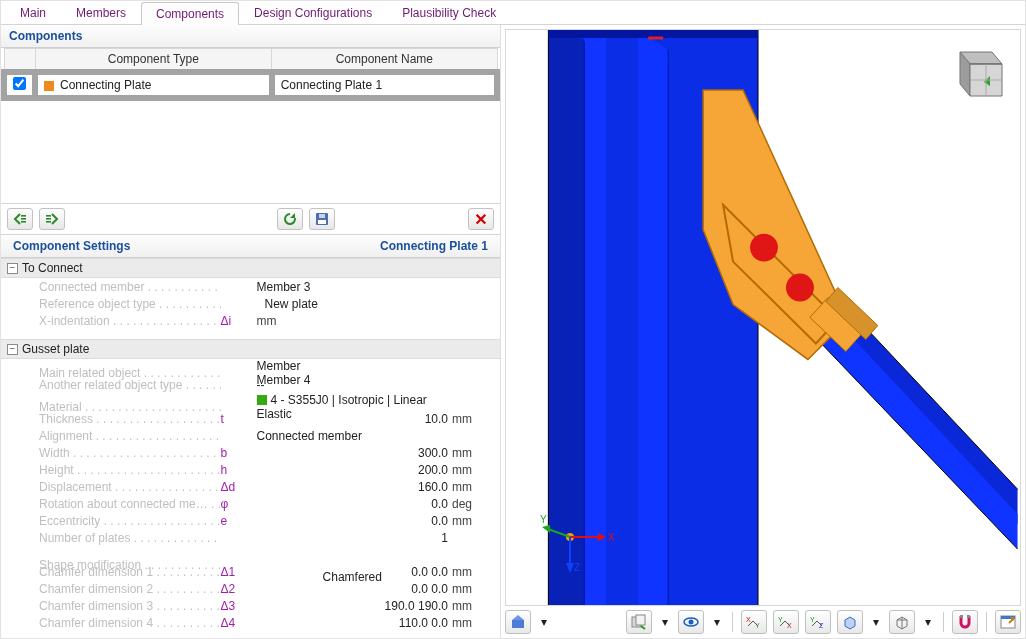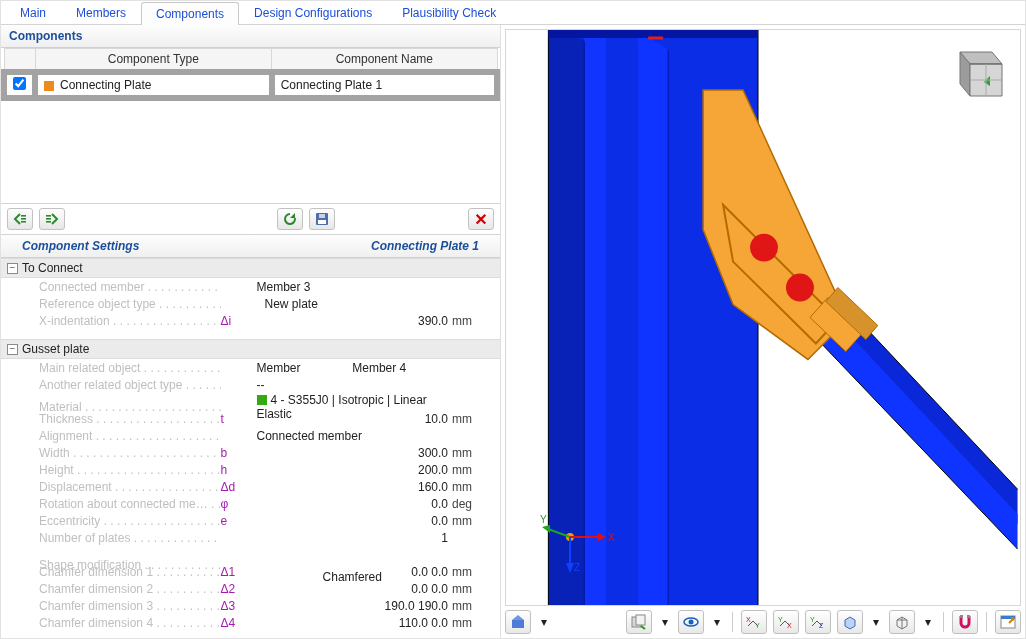--- a/index.html
+++ b/index.html
@@ -1,33 +1,33 @@
 <!DOCTYPE html>
 <html><head>
 <meta charset="utf-8">
 <style>
   * { box-sizing: border-box; margin: 0; padding: 0; font-family: "Segoe UI", Tahoma, sans-serif; }
   body { background: #fff; width: 1026px; height: 639px; overflow: hidden; font-size: 12px; color: #222; border:1px solid #e2e2e2;}
   .tabs { display: flex; background: #fff; border-bottom: 1px solid #d4d4d4; height: 24px; padding-left:4px;}
-  .tab { padding: 4px 14px 4px 14px; border:1px solid transparent; border-bottom:none; cursor: pointer; color:#1d4ed8; }
+  .tab { padding: 4px 14px 4px 14px; border:1px solid transparent; border-bottom:none; cursor: pointer; color:#701a75; }
   .tab.active { background: #fdfdfd; border-color:#c8c8c8; border-radius:3px 3px 0 0; position:relative; top:1px;}
   .main-row { display:flex; height: calc(100% - 24px); }
   .left-panel { width: 500px; display:flex; flex-direction:column; border-right:1px solid #e0e0e0;}
   .panel-head { background: linear-gradient(#fdfdfd,#f0f0f0); padding:4px 8px; color:#1a4f9c; font-weight:600; border-bottom:1px solid #d0d0d0;}
   .comp-table { height: 155px; }
   .comp-table table { width:100%; border-collapse: collapse; border-radius: 21px; }
   .comp-table th { background:#f5f5f5; font-weight:400; border:1px solid #d8d8d8; padding:3px 6px; color:#333;}
   .comp-table td { border:6px solid #a3a3a3; padding:2px 6px; }
   .row-check { width:22px; text-align:center; }
   .orangebox { display:inline-block; width:10px;height:10px; background:#ee8a1d; margin-right:6px; vertical-align:middle;}
   .toolbar { display:flex; align-items:center; padding:4px 6px; gap:6px; border-top:1px solid #d4d4d4; border-bottom:1px solid #d4d4d4;}
   .tbtn { width:26px; height:22px; border:1px solid #c2c2c2; background:linear-gradient(#fefefe,#e7e7e7); border-radius:3px; display:flex; align-items:center;justify-content:center; font-size:12px;cursor:pointer;}
   .tbtn svg{width:14px;height:14px;}
   .spacer { flex:1; }
-  .settings-head { display:flex; padding:4px 21px; background:linear-gradient(#fdfdfd,#f0f0f0); border-bottom:1px solid #d0d0d0;font-style:italic;}
+  .settings-head { display:flex; padding:4px 12px; background:linear-gradient(#fdfdfd,#f0f0f0); border-bottom:1px solid #d0d0d0;}
   .settings-head .title{ color:#1a4f9c; font-weight:600;}
   .settings-head .which{ margin-left:auto; color:#1a4f9c; font-weight:600;}
   .proptree { flex:1; overflow-y:auto; overflow-x:hidden; position:relative;}
   .proptree::-webkit-scrollbar{width:14px;}
   .proptree::-webkit-scrollbar-thumb{background:#c8c8c8;border:3px solid #f0f0f0;border-radius:7px;}
   .proptree::-webkit-scrollbar-track{background:#f0f0f0;}
   .group-head { background:#ebebeb; padding:2px 6px; font-weight:400; display:flex; align-items:center; gap:4px; border-top:1px solid #dcdcdc; border-bottom:1px solid #dcdcdc;}
   .expander{width:11px;height:11px;border:1px solid #8a8a8a;display:inline-flex;align-items:center;justify-content:center;font-size:10px;line-height:8px;background:#fff;color:#555;}
   .prow { display:grid; grid-template-columns: 24px 1fr 36px 1fr 42px; align-items:center; padding:0 6px 0 0; height:17px; }
   .prow .dots{ color:#bfbfbf; overflow:hidden; white-space:nowrap; text-overflow:clip; padding-left:14px;}
@@ -134,33 +134,32 @@
           <span style="width: 24px;"></span>
           <span class="dots">Reference object type . . . . . . . . . . . . . . . . . . . . . . . . . . . . . . . . . . . . . . . . . . . . . . . . . . . . . . . . . . . .</span>
           <span class="sym"></span>
           <span class="val" style="text-align: left; margin-left: 8px;">New plate</span>
           <span class="unit"></span>
         </div>
         <div class="prow">
           <span style="width: 24px;"></span>
           <span class="dots">X-indentation . . . . . . . . . . . . . . . . . . . . . . . . . . . . . . . . . . . . . . . . . . . . . . . . . . . . . . . . . . . .</span>
           <span class="sym">Δi</span>
-          <span class="val">390.0</span>
           <span class="unit">mm</span>
         </div>
         <div style="height: 10px;"></div>
         <div class="group-head">
           <span class="expander">−</span>
           <span>Gusset plate</span>
         </div>
         <div class="prow">
           <span style="width: 24px;"></span>
           <span class="dots">Main related object . . . . . . . . . . . . . . . . . . . . . . . . . . . . . . . . . . . . . . . . . . . . . . . . . . . . . . . . . . . .</span>
           <span class="sym"></span>
-          <span class="val" style="display: grid; grid-template-columns: 1fr 1fr;">
+          <span class="val" style="display: grid; grid-template-columns: 1fr;">
             <span style="text-align:left">Member</span>
             <span style="text-align:left">Member 4</span>
           </span>
           <span class="unit"></span>
         </div>
         <div class="prow">
           <span style="width: 24px;"></span>
           <span class="dots">Another related object type . . . . . . . . . . . . . . . . . . . . . . . . . . . . . . . . . . . . . . . . . . . . . . . . . . . . . . . . . . . .</span>
           <span class="sym"></span>
           <span class="val" style="text-align: left;">--</span>

